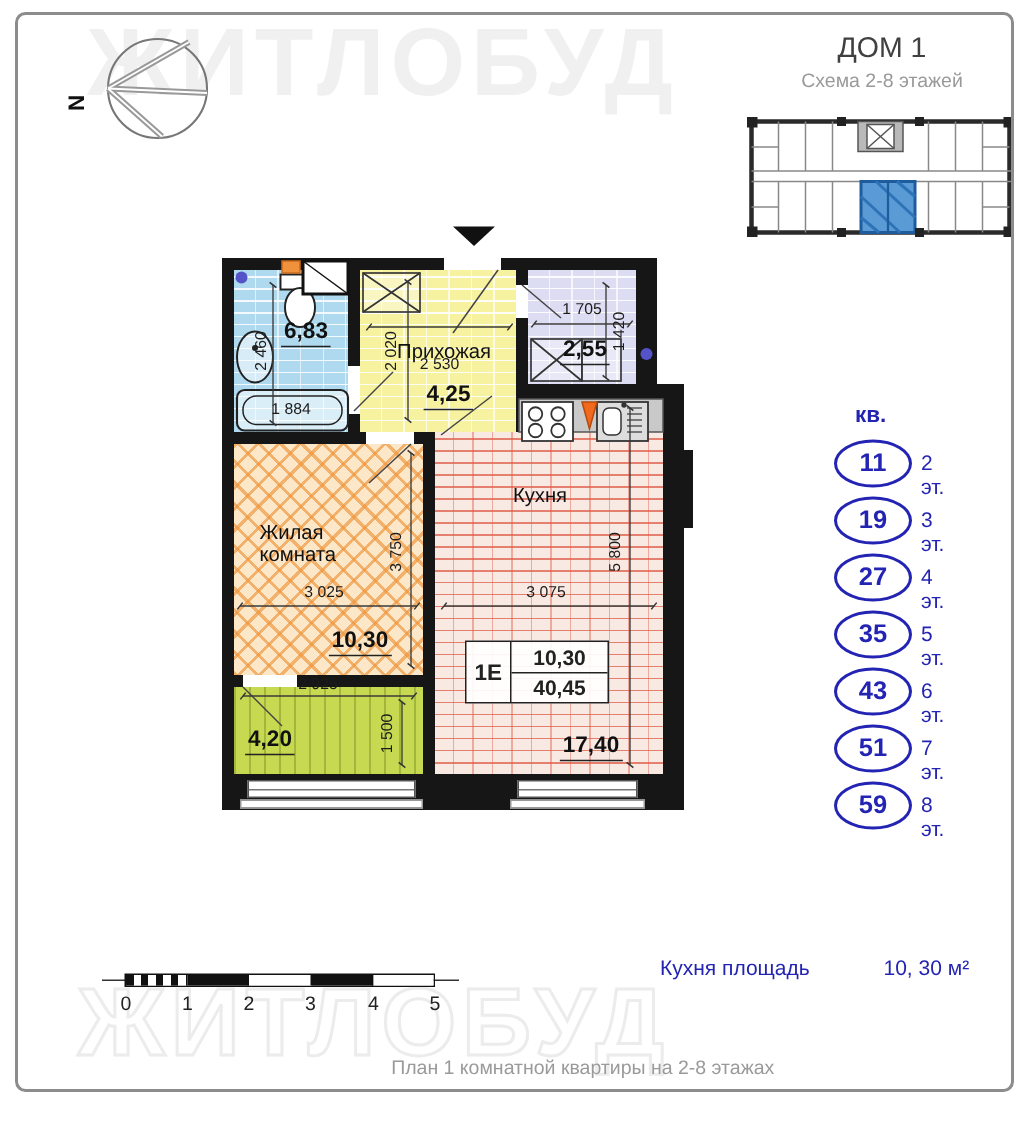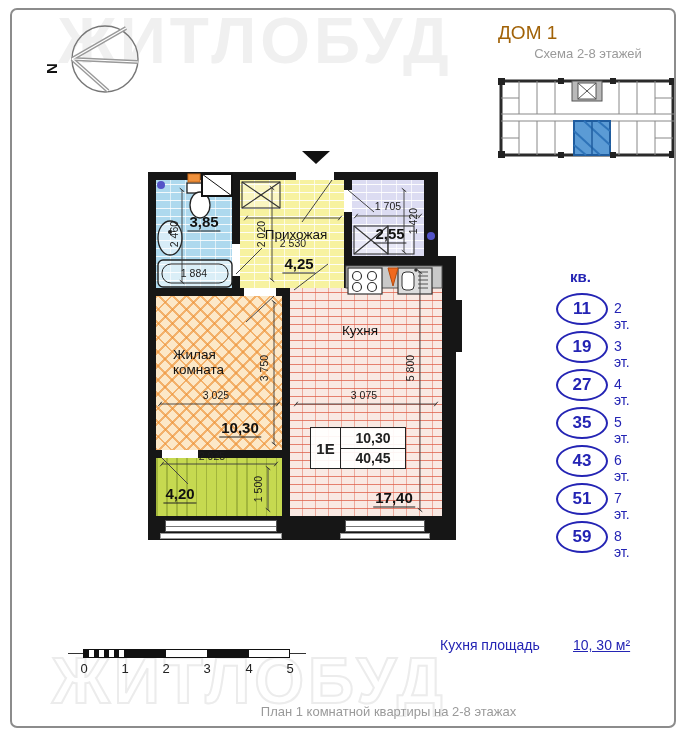--- a/index.html
+++ b/index.html
@@ -9,22 +9,22 @@
   .frame { position:absolute; left:10px; top:8px; width:666px; height:720px;
            border:2px solid #8c8c8c; border-radius:7px; z-index:5; pointer-events:none; }
 
   .watermark { position:absolute; font-weight:bold; letter-spacing:4px; z-index:0;
                font-size:64px; white-space:nowrap; }
   .wm-top    { left:58px; top:4px;  color:#f0f0f0; }
   .wm-bottom { left:52px; top:644px; color:#ffffff; -webkit-text-stroke:2px #ececec;
                text-shadow:0 0 1px #ededed; }
 
   
-  .house-title { position:absolute; left:498px; top:22px; width:180px; text-align:left;
-                 font-size:19px; color:#a16207; z-index:2; }
+  .house-title { position:absolute; left:498px; top:22px; width:180px; text-align:center;
+                 font-size:19px; color:#404040; z-index:2; }
   .scheme-sub  { position:absolute; left:488px; top:46px; width:200px; text-align:center;
                  font-size:13px; color:#9a9a9a; z-index:2; }
   .bld-svg { position:absolute; left:498px; top:74px; z-index:2; }
 
   .compass { position:absolute; left:38px; top:14px; z-index:2; }
   .compass-n { position:absolute; left:46px; top:60px; font-size:15px; font-weight:bold;
                color:#111; transform:rotate(-90deg); z-index:3; }
 
   
   .apt-col { position:absolute; left:540px; top:268px; width:135px; z-index:2; }
@@ -88,21 +88,21 @@
   .scalebar .seg:last-child { border-right:none; }
   .seg.checks { background:repeating-linear-gradient(90deg,#111 0 5px,#fff 5px 10px); }
   .seg.b { background:#111; } .seg.w { background:#fff; }
   .sb-ext { position:absolute; top:653px; height:1px; background:#333; z-index:2; }
   .sb-num { position:absolute; top:661px; transform:translateX(-50%); font-size:13px; color:#222; z-index:2; }
 
   
   .summary { position:absolute; left:440px; top:637px; width:230px; z-index:2; }
   .sum-row { position:relative; height:20px; font-size:14px; color:#2424b4; }
   .sum-label { position:absolute; left:0; }
-  .sum-val { position:absolute; left:133px;text-decoration:underline; }
+  .sum-val { position:absolute; left:149px; }
   .sum-val.bold { font-weight:bold; }
 
   .caption { position:absolute; left:0; top:704px; width:100%; text-align:center;
              font-size:13px; color:#9a9a9a; z-index:2;margin-left:46px; }
 </style>
 </head>
 <body>
 
 <div class="page">
   <div class="frame"></div>
@@ -332,21 +332,21 @@
         <line x1="12" y1="232" x2="130" y2="232"></line>
         <line x1="126" y1="130" x2="126" y2="272"></line>
         <line x1="148" y1="232" x2="288" y2="232"></line>
         <line x1="272" y1="100" x2="272" y2="338"></line>
         <line x1="14" y1="292" x2="128" y2="292"></line>
         <line x1="120" y1="296" x2="120" y2="338"></line>
       </g>
     </svg>
 
     <span class="lbl dim v" style="left:26px;top:62px;">2 460</span>
-    <span class="lbl area" style="left:56px;top:50px;">3,85</span>
+    <span class="lbl area" style="left:56px;top:50px;">6,83</span>
     <span class="lbl dim" style="left:46px;top:101px;">1 884</span>
     <span class="lbl dim" style="left:145px;top:37px;margin-top:34px;">2 530</span>
     <span class="lbl rname" style="left:148px;top:62px;">Прихожая</span>
     <span class="lbl area" style="left:151px;top:92px;">4,25</span>
     <span class="lbl dim v" style="left:113px;top:62px;">2 020</span>
     <span class="lbl dim" style="left:240px;top:34px;">1 705</span>
     <span class="lbl area" style="left:242px;top:62px;">2,55</span>
     <span class="lbl dim v" style="left:265px;top:49px;">1 420</span>
     <span class="lbl rname" style="left:64px;top:190px;width:78px;">Жилая комната</span>
     <span class="lbl dim" style="left:68px;top:223px;">3 025</span>

